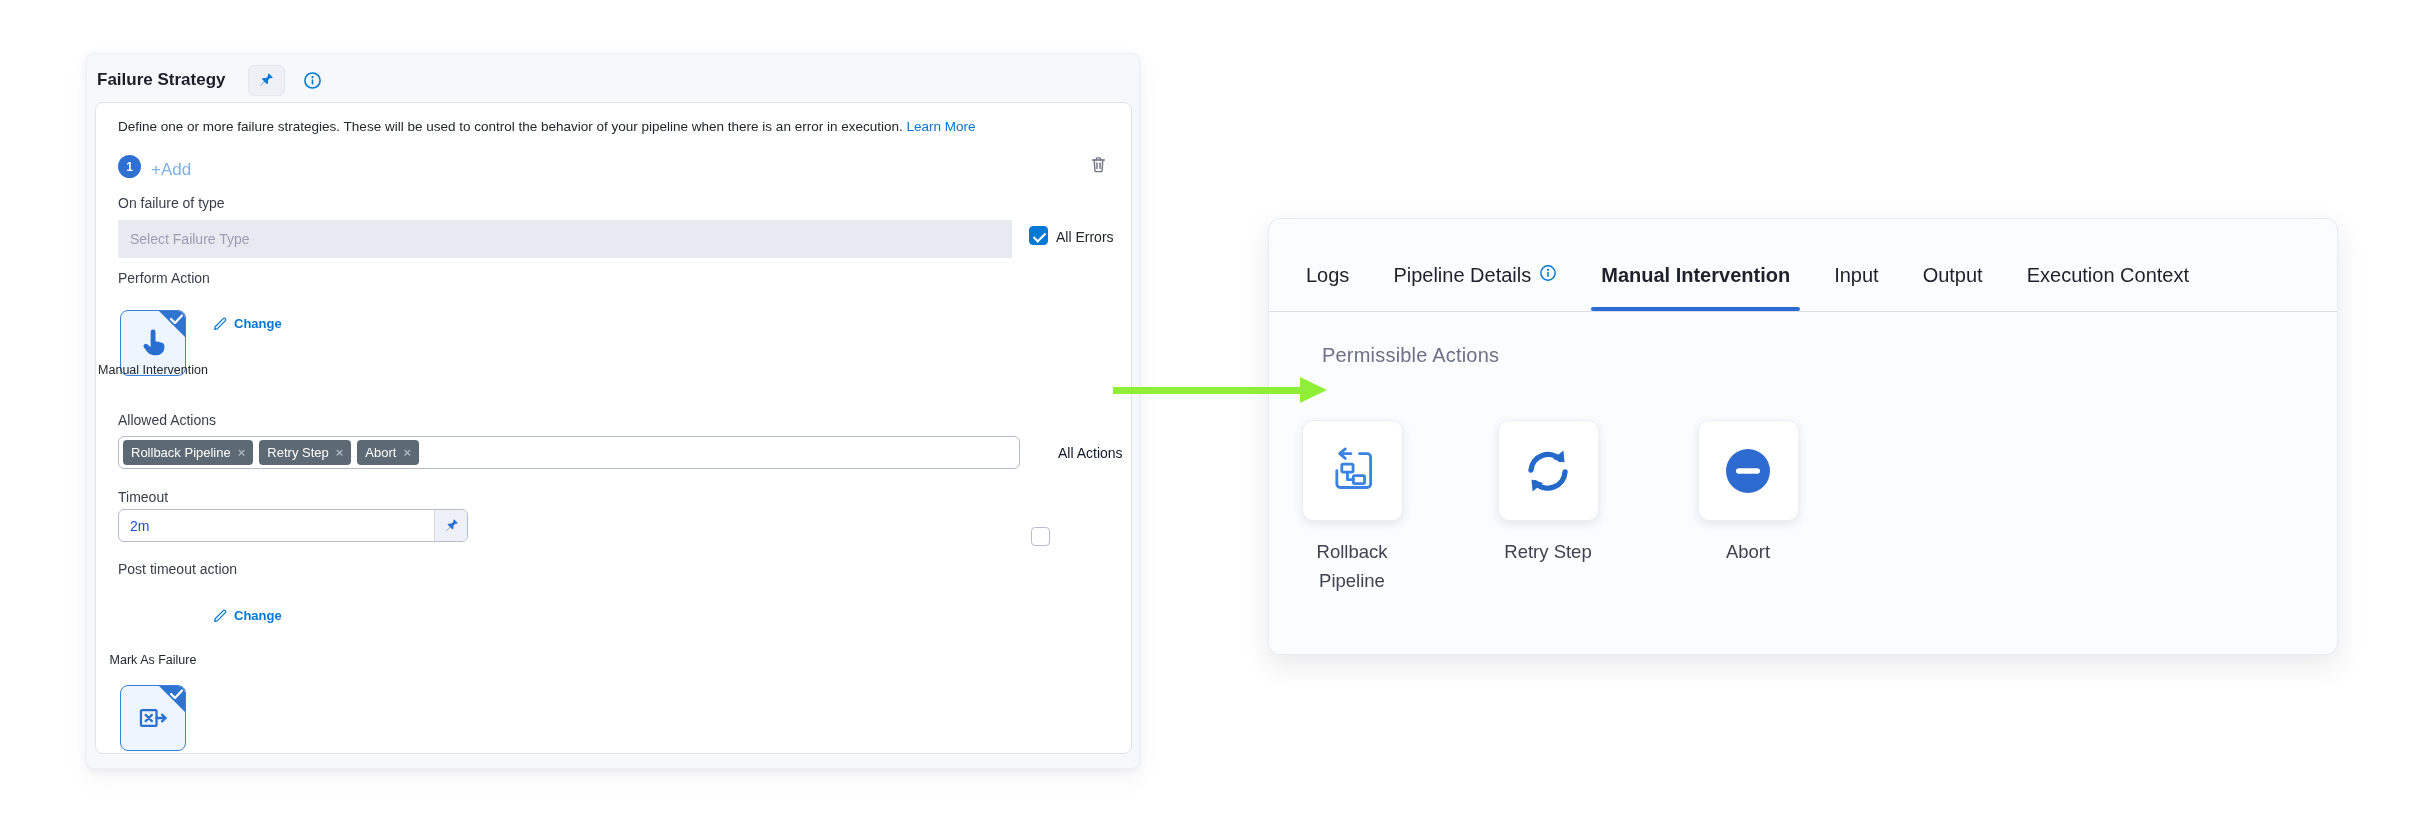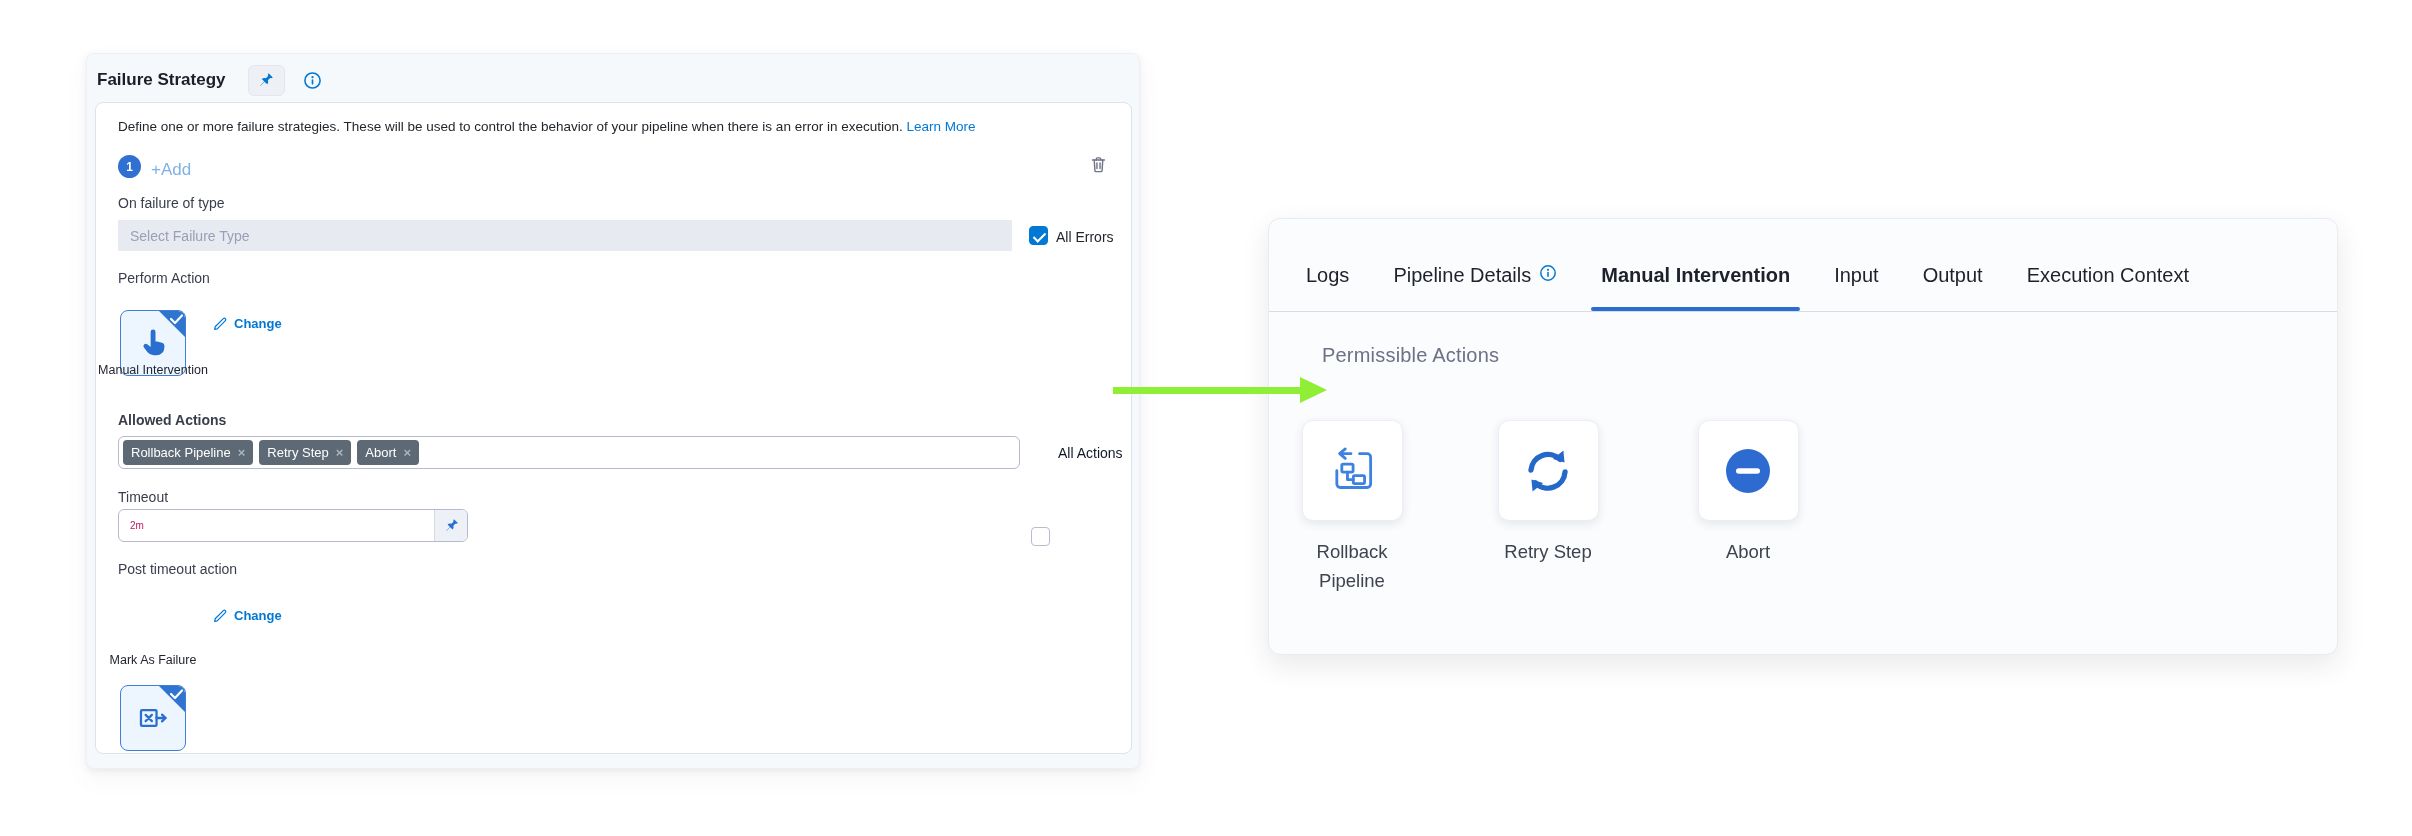--- a/index.html
+++ b/index.html
@@ -26,21 +26,21 @@
   .desc { left:118px; top:119px; width:1000px; font-size:13.5px; color:#22272d; }
   .link { color:#0278d5; cursor:pointer; }
   .badge { left:118px; top:155px; width:23px; height:23px; border-radius:50%;
     background:#2f70d2; color:#fff; font-size:12px; font-weight:700;
     display:flex; align-items:center; justify-content:center; }
   .add-link { left:151px; top:160px; font-size:17px; color:#7fb0e6; cursor:pointer; }
   .trash { left:1089px; top:155px; cursor:pointer; }
 
   .field-label { font-size:14px; color:#3a3e4c; }
   .lbl-failure-type { left:118px; top:195px; }
-  .sel-input { left:118px; top:220px; width:894px; height:31px; background:#e7eaf1;
+  .sel-input { left:118px; top:220px; width:894px; height:38px; background:#e7eaf1;
     border:none; border-radius:1px; padding:0 12px; font-size:14px; color:#9b9eb5;
     font-family:"Liberation Sans",sans-serif; }
   .sel-input::placeholder { color:#9b9eb5; }
 
   .checkbox { width:19px; height:19px; border-radius:4px; border:1.5px solid #b9bbce; background:#fff; position:relative; cursor:pointer; }
   .checkbox.checked { background:#0278d5; border-color:#0278d5; }
   .checkbox.checked::after { content:""; position:absolute; left:6px; top:2.5px; width:5px; height:10px;
     border:solid #fff; border-width:0 2.2px 2.2px 0; transform:rotate(45deg); }
   .cb-errors { left:1029px; top:226px; }
   .cb-errors-label { left:1056px; top:229px; font-size:14px; color:#22272d; }
@@ -53,31 +53,31 @@
   .step-card .corner { position:absolute; right:0; top:0; }
   .sc-perform { left:120px; top:291px; }
   .sc-post { left:120px; top:581px; }
   .step-name { width:130px; text-align:center; font-size:12.5px; line-height:1.26; color:#22272d; }
   .sn-perform { left:88px; top:363px; }
   .sn-post { left:88px; top:653px; }
   .change-link { display:flex; align-items:center; gap:6px; font-size:13px; font-weight:700; color:#0278d5; cursor:pointer; }
   .ch-1 { left:213px; top:316px; }
   .ch-2 { left:213px; top:608px; }
 
-  .lbl-allowed { left:118px; top:412px;font-weight:bold; }
+  .lbl-allowed { left:118px; top:412px; }
   .tags-input { left:118px; top:436px; width:902px; height:33px; background:#fff;
     border:1px solid #b7b9cc; border-radius:6px; display:flex; align-items:center; gap:6px; padding:0 4px; }
   .tag { height:25px; background:#5d6974; border-radius:4px; color:#fff; font-size:13px;
     display:flex; align-items:center; padding:0 8px; gap:7px; }
   .tag .x { color:#a8b6bf; font-size:13px; font-weight:700; cursor:pointer; }
 
   .lbl-timeout { left:118px; top:489px; }
   .timeout-group { left:118px; top:509px; width:350px; height:33px; border:1px solid #b7b9cc;
     border-radius:6px; display:flex; background:#fff; overflow:hidden; }
-  .timeout-input { flex:1; border:none; outline:none; font-size:10px; color:#be185d; padding:0 11px;
+  .timeout-input { flex:1; border:none; outline:none; font-size:14px; color:#1d4ed8; padding:0 11px;
     font-family:"Liberation Sans",sans-serif; background:transparent; }
   .timeout-pin { width:33px; background:#eef0f7; border-left:1px solid #d6d8e3;
     display:flex; align-items:center; justify-content:center; cursor:pointer; }
 
   .lbl-post { left:118px; top:561px; }
 
   
   .details-panel { position:absolute; left:1268px; top:218px; width:1070px; height:437px;
     background:#fbfcfe; border:1px solid #e9ebf2; border-radius:12px;
     box-shadow:0 10px 28px rgba(40,41,61,.10); }

